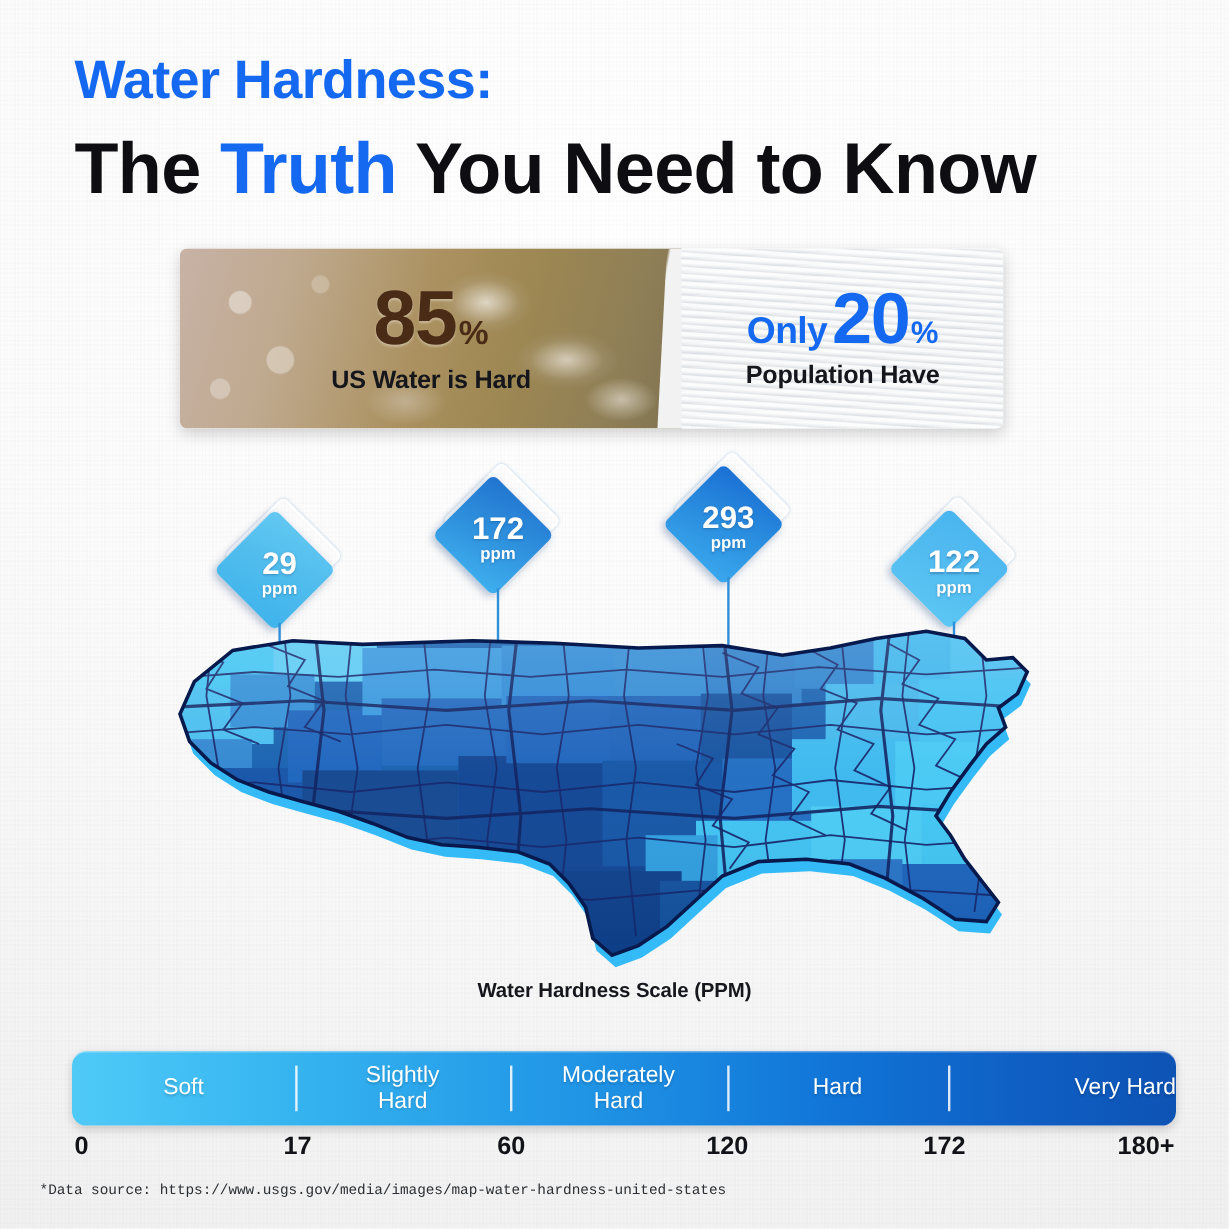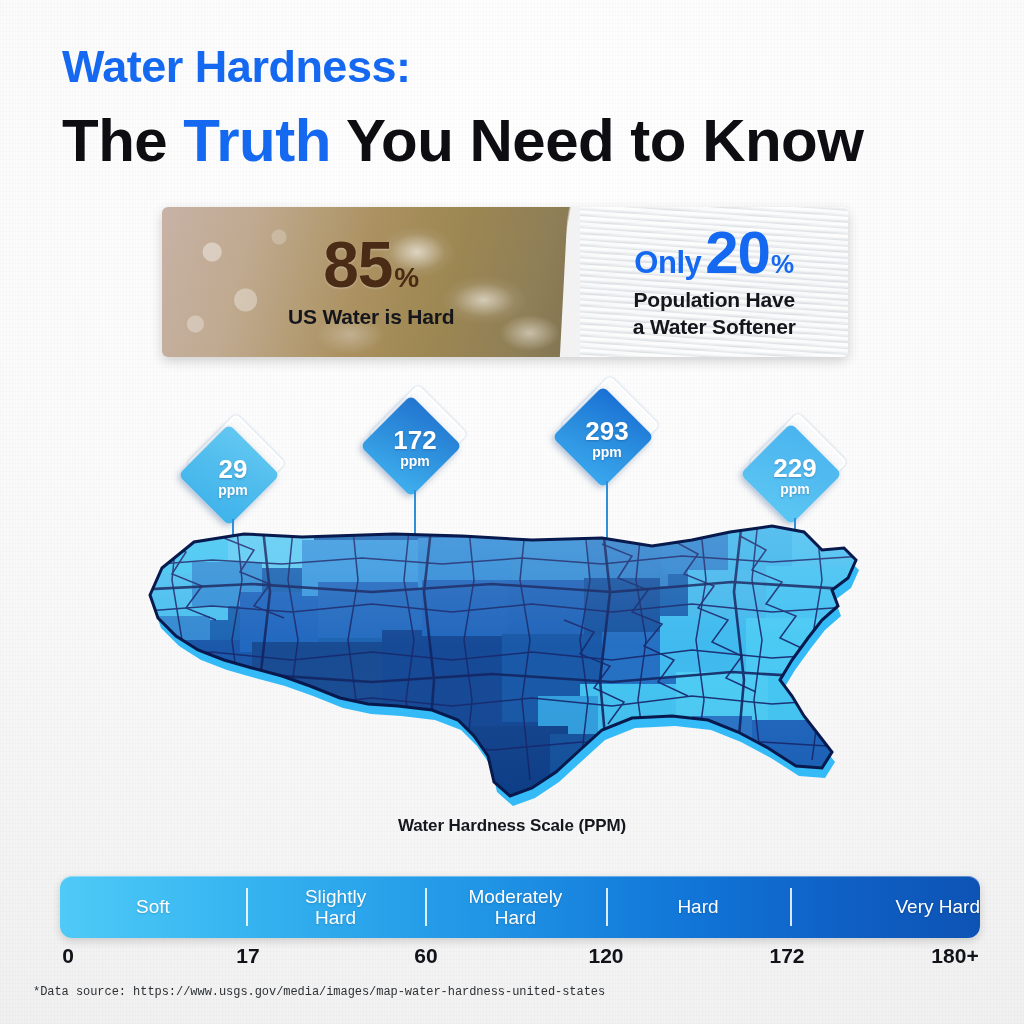--- a/index.html
+++ b/index.html
@@ -17,21 +17,21 @@
   }
 
   
   #title-block{position:absolute;left:62px;top:44px;}
   .tl1{font-size:45px;font-weight:bold;color:#1469f0;letter-spacing:-0.5px;line-height:1.0;}
   .tl2{font-size:60px;font-weight:bold;color:#0d0d12;letter-spacing:-0.5px;line-height:1.0;margin-top:22px;}
   .tl2 .hl{color:#1469f0;}
 
   
   #stats-banner{
-    position:absolute;left:162px;top:207px;width:686px;height:150px;
+    position:absolute;left:150px;top:207px;width:686px;height:150px;
     border-radius:6px;overflow:hidden;
     box-shadow:0 4px 12px rgba(0,0,0,0.18);
     display:flex;
     align-items:flex-end;
   }
   #stat-hard{
     position:relative;width:61%;height:100%;
     background:
       radial-gradient(circle at 12% 30%, rgba(255,255,255,0.40) 0 9px, rgba(255,255,255,0) 10px),
       radial-gradient(circle at 20% 62%, rgba(255,255,255,0.34) 0 11px, rgba(255,255,255,0) 12px),
@@ -141,21 +141,20 @@
       </div>
     </div>
     <div id="stat-soft">
       <div class="stat-inner">
         <div class="big-row">
           <span id="only-lbl">Only</span>
           <span id="num-30">20</span>
           <span id="pct-30">%</span>
         </div>
         <div class="cap-30 first">Population Have</div>
-        <div class="cap-30">a Water Softener</div>
       </div>
     </div>
   </div>
 
   <div class="marker" style="left:191px;top:437px;">
     <div class="dia-wrap">
       <div class="dia-outline"></div>
       <div class="dia-main" style="background:linear-gradient(160deg,#63c8f2 0%,#4fbced 50%,#3fb3ec 100%);"></div>
       <div class="dia-text">
         <div class="dia-val">29</div>
@@ -190,21 +189,21 @@
     </div>
     <div class="stem" style="left:41px;top:82px;height:105px;"></div>
     <div class="stem-dot" style="left:33px;top:183px;"></div>
   </div>
 
   <div class="marker" style="left:753px;top:436px;">
     <div class="dia-wrap">
       <div class="dia-outline"></div>
       <div class="dia-main" style="background:linear-gradient(160deg,#4ab4ef 0%,#53bdf1 52%,#5cc6f3 100%);"></div>
       <div class="dia-text">
-        <div class="dia-val">229</div>
+        <div class="dia-val">122</div>
         <div class="dia-unit">ppm</div>
       </div>
     </div>
     <div class="stem" style="left:41px;top:82px;height:70px;"></div>
     <div class="stem-dot" style="left:33px;top:148px;"></div>
   </div>
 
   <div id="map-wrap">
     <svg id="map-svg" viewBox="0 0 730 290" preserveAspectRatio="none">
       <defs>

